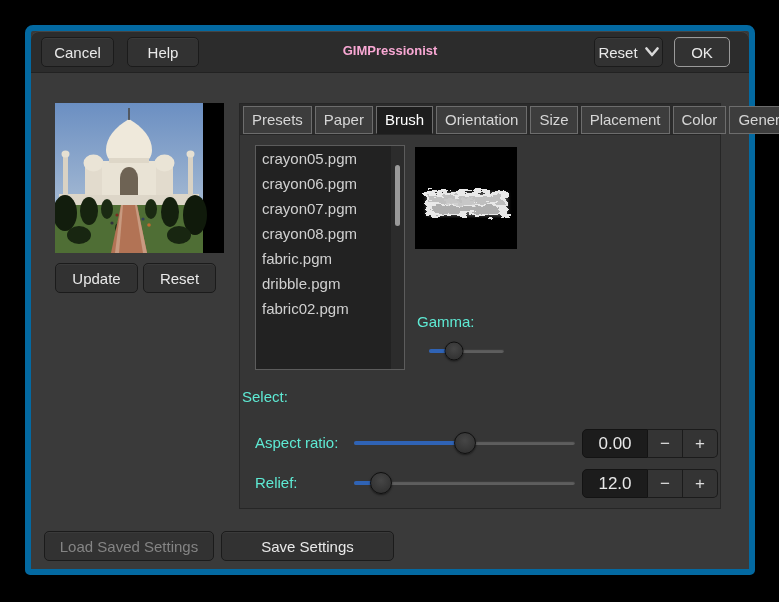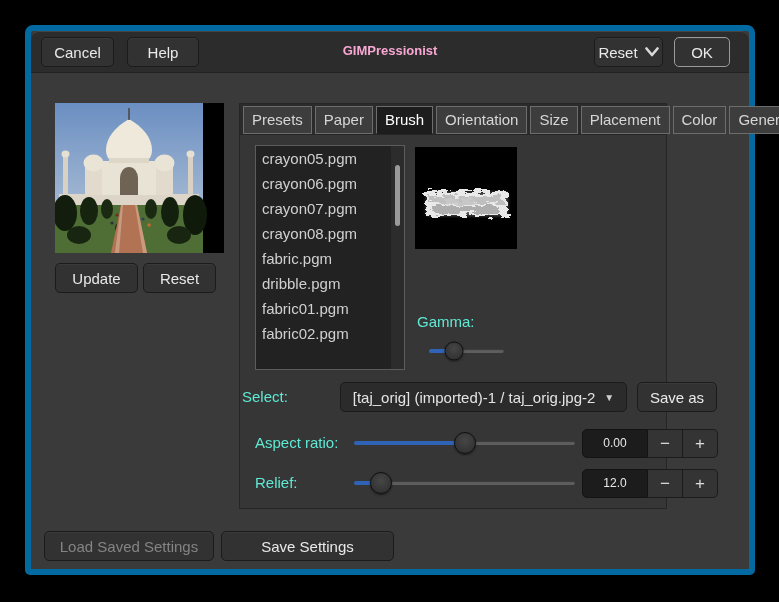--- a/index.html
+++ b/index.html
@@ -25,21 +25,21 @@
   .btn-ok     { left: 643px; top: 6px; width: 56px; border-color: #9a9a9a; }
   .chev { width: 14px; height: 10px; display: block; }
 
   
   .preview-box { position: absolute; left: 24px; top: 72px; width: 169px; height: 150px;
     background: #000; }
   .btn-update { left: 24px; top: 232px; width: 83px; }
   .btn-preview-reset { left: 112px; top: 232px; width: 73px; }
 
   
-  .notebook { position: absolute; left: 208px; top: 72px; width: 428px; height: 406px;
+  .notebook { position: absolute; left: 208px; top: 72px; width: 482px; height: 406px;
     border: 1px solid #262626; background: #363636; }
   .tabbar { position: absolute; left: 0; top: 0; width: 100%; height: 31px;
     background: #2b2b2b; border-bottom: 1px solid #262626; display: flex;
     align-items: flex-end; padding-left: 3px; }
   .tab { height: 28px; line-height: 26px; padding: 0 8px; margin-right: 3px;
     background: #3d3d3d; border: 1px solid #6d6d6d; color: #d6d6d6; font-size: 15px;
     cursor: pointer; }
   .tab.selected { background: #1d1d1d; color: #ffffff; border-bottom-color: #1d1d1d; }
 
   
@@ -82,21 +82,21 @@
     background: #2b2b2b; border: 1px solid #1b1b1b; border-radius: 5px; display: flex;
     align-items: center; justify-content: center; gap: 9px; color: #e4e4e4;
     font-size: 15px; cursor: pointer; white-space: nowrap; }
   .combo .arrow { font-size: 10px; color: #cfcfcf; }
   .btn-saveas { left: 397px; top: 278px; width: 80px; }
 
   .spin-group { position: absolute; display: flex; height: 29px; }
   .spin-aspect { left: 342px; top: 325px; }
   .spin-relief { left: 342px; top: 365px; }
   .spin-entry { width: 66px; background: #1c1c1c; border: 1px solid #131313;
-    border-radius: 5px 0 0 5px; color: #e8e8e8; font-size: 12px; text-align: center;
+    border-radius: 5px 0 0 5px; color: #e8e8e8; font-size: 17px; text-align: center;
     line-height: 27px; }
   .spin-btn { width: 35px; background: #343434; border: 1px solid #1b1b1b;
     border-left: none; color: #dcdcdc; font-size: 17px; text-align: center;
     line-height: 27px; cursor: pointer; }
   .spin-minus { border-radius: 0; }
   .spin-plus { border-radius: 0 5px 5px 0; }
 
   
   .btn-load { left: 13px; top: 500px; width: 170px; color: #848484; }
   .btn-save { left: 190px; top: 500px; width: 173px; }
@@ -186,21 +186,20 @@
       </div>
 
     <div class="listbox">
       <div id="brush-list">
           <div class="list-item">crayon05.pgm</div>
           <div class="list-item">crayon06.pgm</div>
           <div class="list-item">crayon07.pgm</div>
           <div class="list-item">crayon08.pgm</div>
           <div class="list-item">fabric.pgm</div>
           <div class="list-item">dribble.pgm</div>
-          <div class="list-item">fabric01.pgm</div>
           <div class="list-item">fabric02.pgm</div>
         </div>
       <div class="scroll-track">
         <div class="scroll-thumb"></div>
       </div>
     </div>
 
     <div class="brush-preview">
       <svg width="102" height="102" viewBox="0 0 102 102">
         <defs>
@@ -225,25 +224,20 @@
     </div>
 
     <div class="panel-label lbl-gamma">Gamma:</div>
     <div class="slider sl-gamma">
       <div class="slider-track"></div>
         <div class="slider-fill" style="width: 33%;"></div>
       <div class="slider-knob" style="left: 33%;"></div>
     </div>
 
     <div class="panel-label lbl-select">Select:</div>
-    <div class="combo">
-      <span>[taj_orig] (imported)-1 / taj_orig.jpg-2</span>
-      <span class="arrow">▼</span>
-    </div>
-    <button class="btn btn-saveas">Save as</button>
 
     <div class="panel-label lbl-aspect">Aspect ratio:</div>
     <div class="slider sl-aspect">
       <div class="slider-track"></div>
         <div class="slider-fill" style="width: 50%;"></div>
       <div class="slider-knob" style="left: 50%;"></div>
     </div>
     <div class="spin-group spin-aspect">
       <div class="spin-entry">0.00</div>
       <div class="spin-btn spin-minus">−</div>

